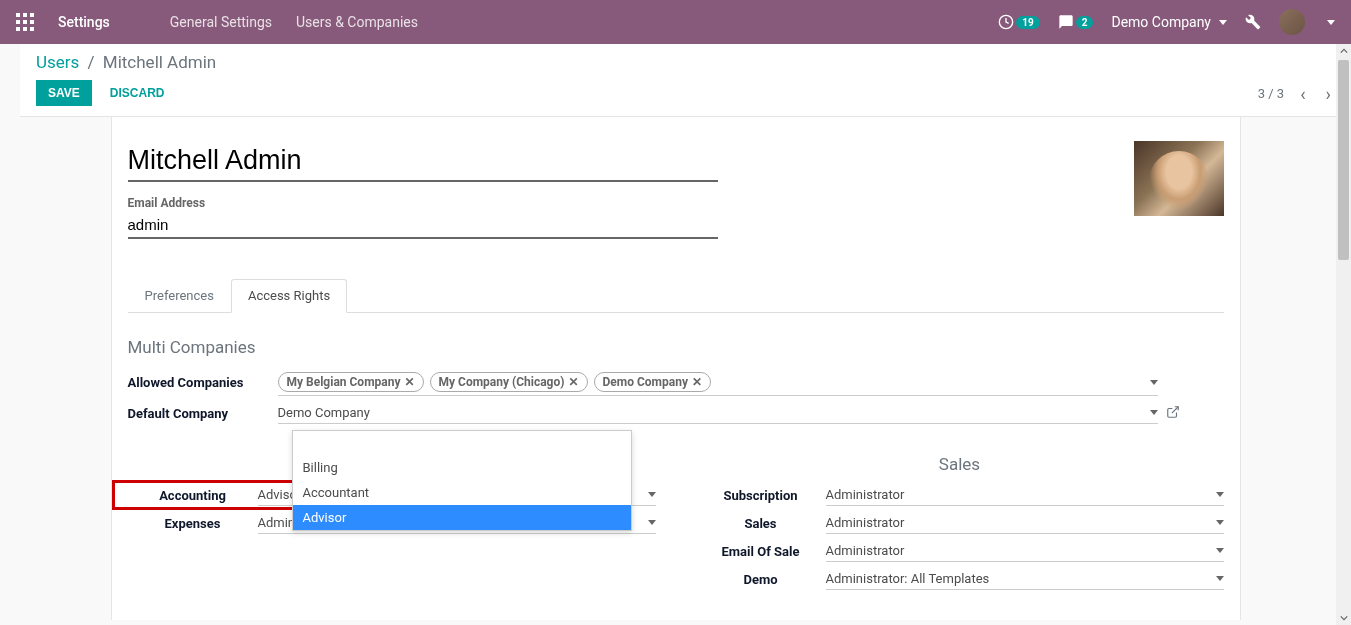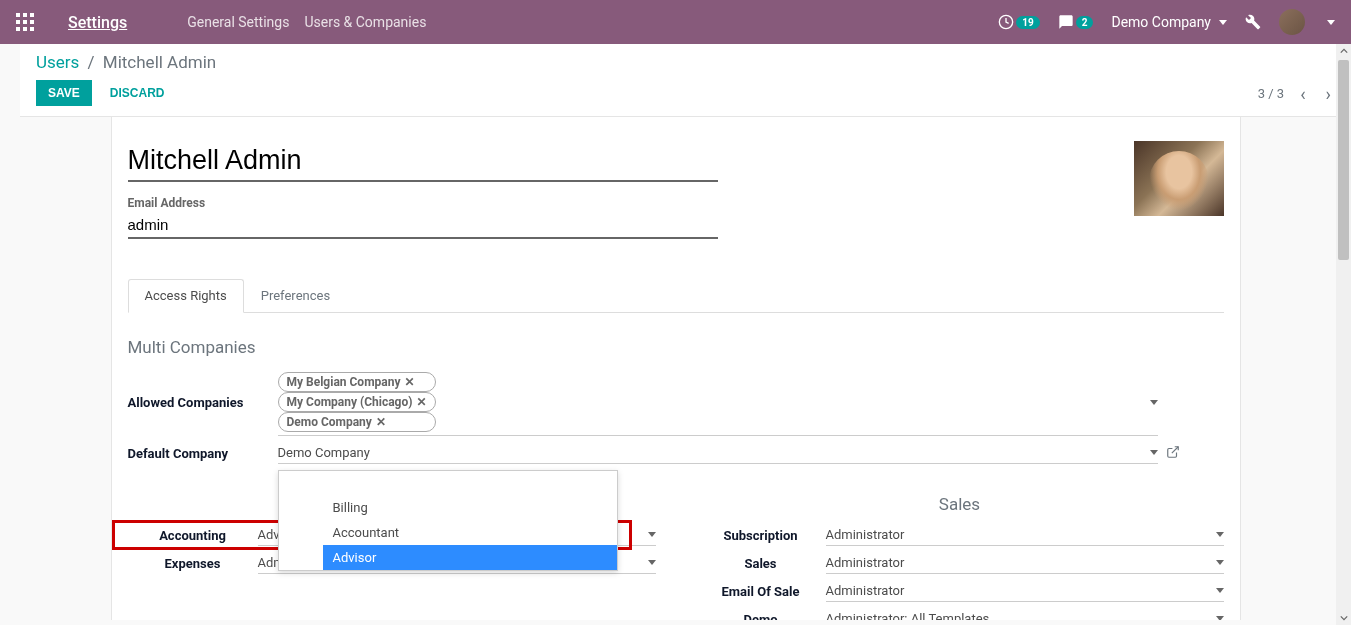--- a/index.html
+++ b/index.html
@@ -1,22 +1,22 @@
 <!DOCTYPE html>
 <html><head>
 <meta charset="utf-8">
 <style>
 * { box-sizing: border-box; margin: 0; padding: 0; }
 body { font-family: -apple-system, BlinkMacSystemFont, "Segoe UI", Roboto, "Helvetica Neue", Arial, sans-serif; font-size: 13px; color: #4c4c4c; background: #f9f9f9; width: 1351px; height: 625px; overflow: hidden; position: relative; }
 
 .topbar { background: #875a7b; height: 44px; display: flex; align-items: center; padding: 0 16px; color: #fff; }
 .apps-icon { width: 18px; height: 18px; display: grid; grid-template-columns: repeat(3, 4px); grid-template-rows: repeat(3, 4px); gap: 3px; cursor: pointer; }
 .apps-icon span { background: #fff; width: 4px; height: 4px; }
-.topbar-title { font-size: 16px; font-weight: 500; margin-left: 34px; text-decoration: underline; }
-.topbar-menu { margin-left: 60px; display: flex; gap: 15px; font-size: 14px; }
+.topbar-title { font-size: 14px; font-weight: 500; margin-left: 24px; }
+.topbar-menu { margin-left: 60px; display: flex; gap: 24px; font-size: 14px; }
 .topbar-menu a { color: #e9e0e6; cursor: pointer; }
 .topbar-right { margin-left: auto; display: flex; align-items: center; gap: 18px; }
 .icon-btn { position: relative; cursor: pointer; display: flex; align-items: center; }
 .badge { background: #00a09d; color: #fff; border-radius: 10px; font-size: 10px; padding: 1px 6px; font-weight: bold; margin-left: 2px; }
 .company-name { font-size: 14px; cursor: pointer; display: flex; align-items: center; gap: 4px; }
 .avatar { width: 26px; height: 26px; border-radius: 50%; background: linear-gradient(135deg, #8b6f5c 0%, #6b5444 100%); cursor: pointer; }
 .caret { border-left: 4px solid transparent; border-right: 4px solid transparent; border-top: 5px solid #fff; margin-left: 4px; }
 
 .control-panel { background: #fff; padding: 8px 16px 10px; border-bottom: 1px solid #e5e5e5; margin-left: 20px; }
 .breadcrumb { font-size: 17px; margin-bottom: 8px; }
@@ -42,21 +42,21 @@
 .tabs { margin-top: 40px; border-bottom: 1px solid #ddd; display: flex; }
 .tab { padding: 8px 16px; cursor: pointer; color: #6c757d; font-size: 13px; border: 1px solid transparent; }
 .tab.active { border: 1px solid #ddd; border-bottom-color: #fff; margin-bottom: -1px; color: #4c4c4c; background: #fff; border-radius: 3px 3px 0 0; }
 
 .tab-content { padding-top: 24px; }
 .section-title { font-size: 17px; color: #6c757d; margin-bottom: 12px; }
 .form-row { display: flex; align-items: center; margin-bottom: 6px; }
 .form-row .label { width: 150px; font-size: 13px; font-weight: bold; color: #0f172a; flex-shrink: 0; }
 .form-row .value { flex: 1; display: flex; align-items: center; border-bottom: 1px solid #ccc; padding: 3px 0; position: relative; min-height: 22px; }
 
-.tags { display: flex; flex-wrap: wrap; flex-direction: column; }
+.tags { display: flex; gap: 6px; flex-wrap: wrap; }
 .tag { border: 1px solid #aaa; border-radius: 12px; padding: 2px 8px; font-size: 12px; color: #666; font-weight: bold; display: flex; align-items: center; gap: 4px; }
 .tag-x { cursor: pointer; font-weight: bold; }
 .dropdown-caret { margin-left: auto; border-left: 4px solid transparent; border-right: 4px solid transparent; border-top: 5px solid #666; cursor: pointer; }
 .external-link { margin-left: 8px; cursor: pointer; color: #6c757d; font-size: 14px; }
 
 .two-col { display: flex; gap: 40px; margin-top: 30px; }
 .col { flex: 1; text-align: center; }
 .col .section-title { margin-bottom: 10px; }
 .col .form-row .label { width: 130px; }
 .col .form-row .value { font-size: 13px; }
@@ -143,22 +143,22 @@
     <div class="form-header">
       <div class="form-fields-main">
         <input class="name-input" value="Mitchell Admin" style="">
         <label class="field-label">Email Address</label>
         <input class="email-input" value="admin" style="">
       </div>
       <div class="photo"></div>
     </div>
 
     <div class="tabs">
+      <div class="tab">Preferences</div>
       <div class="tab active">Access Rights</div>
-      <div class="tab">Preferences</div>
     </div>
 
     <div class="tab-content">
       <div class="section-title">Multi Companies</div>
       <div class="form-row">
         <div class="label">Allowed Companies</div>
         <div class="value" style="width:880px; flex:none;">
           <div class="tags">
             <span class="tag">
                 <span>My Belgian Company</span>
@@ -183,21 +183,21 @@
           <span class="dropdown-caret"></span>
         </div>
         <span class="external-link">
           <svg width="14" height="14" viewBox="0 0 24 24" fill="none" stroke="currentColor" stroke-width="2">
               <path d="M18 13v6a2 2 0 0 1-2 2H5a2 2 0 0 1-2-2V8a2 2 0 0 1 2-2h6"></path>
               <polyline points="15 3 21 3 21 9"></polyline>
               <line x1="10" y1="14" x2="21" y2="3"></line>
             </svg>
         </span>
 
-        <div class="dropdown-panel" style="left:150px; top:28px;padding-left:44px;">
+        <div class="dropdown-panel" style="left:164px; top:28px;">
           <div class="opt blank"></div>
           <div class="opt">Billing</div>
           <div class="opt">Accountant</div>
           <div class="opt selected">Advisor</div>
         </div>
       </div>
 
       <div class="two-col">
         <div class="col" style="position:relative;">
           <div class="section-title">Accounting</div>

